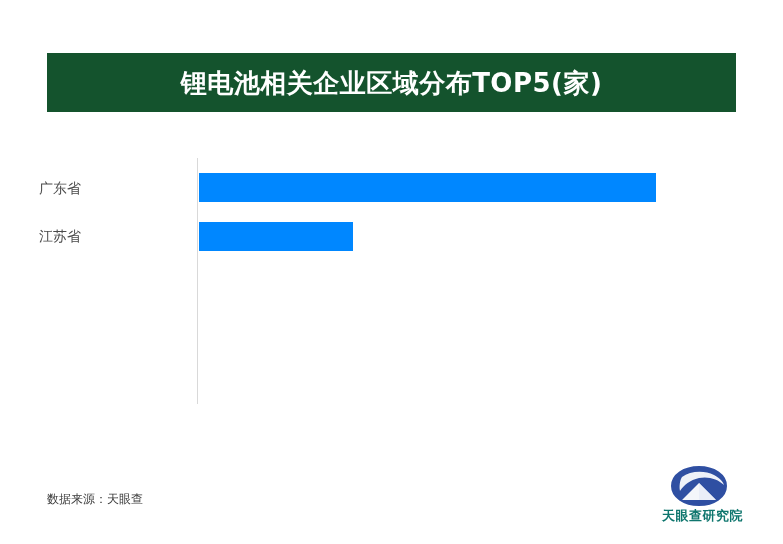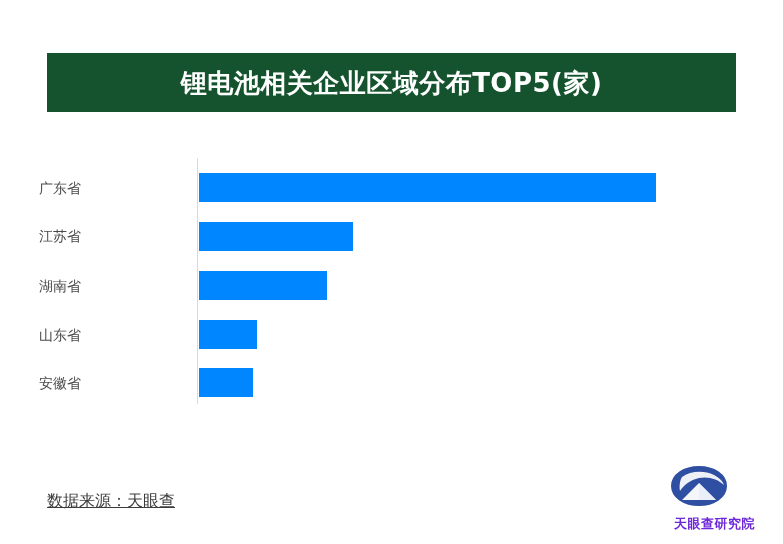--- a/index.html
+++ b/index.html
@@ -89,52 +89,50 @@
     top: 0;
     height: 29px;
     background: #0087ff;
   }
 
   
   #source-note {
     position: absolute;
     left: 47px;
     top: 491px;
-    font-size: 16px;
+    font-size: 12px;
     color: #3c3c3c;
     white-space: nowrap;
-    text-decoration: underline;
   }
 
   #logo-block {
     position: absolute;
     left: 662px;
     top: 466px;
     width: 100px;
     height: 62px;
   }
   #logo-mark {
     position: absolute;
     left: 8px;
     top: 0px;
     width: 58px;
     height: 40px;
   }
   #logo-wordmark {
     position: absolute;
-    left: 12px;
+    left: 0px;
     top: 41px;
     width: 100px;
     font-size: 13px;
     font-weight: bold;
-    color: #6d28d9;
+    color: #0f766e;
     letter-spacing: 0.5px;
     white-space: nowrap;
     text-align: left;
-    margin-top: 8px;
   }
 </style>
 </head>
 <body>
 
 <div id="canvas">
 
   <div id="title-banner" style="background: #14532d;">
     <div id="title-text">锂电池相关企业区域分布TOP5(家)</div>
   </div>
@@ -146,34 +144,22 @@
     <div class="bar-row" style="top:23px;">
       <div class="bar-label">广东省</div>
       <div class="bar-rect" style="width: 457px; background: rgb(0, 135, 255);"></div>
     </div>
 
     <div class="bar-row" style="top:72px;font-family:Liberation Serif, serif;">
       <div class="bar-label">江苏省</div>
       <div class="bar-rect" style="width: 154px; background: rgb(0, 135, 255);"></div>
     </div>
 
-    <div class="bar-row" style="top:121px;">
-      <div class="bar-label">湖南省</div>
-      <div class="bar-rect" style="width: 128px; background: rgb(0, 135, 255);"></div>
-    </div>
 
-    <div class="bar-row" style="top:170px;">
-      <div class="bar-label">山东省</div>
-      <div class="bar-rect" style="width: 58px; background: rgb(0, 135, 255);"></div>
-    </div>
 
-    <div class="bar-row" style="top:218px;">
-      <div class="bar-label">安徽省</div>
-      <div class="bar-rect" style="width: 54px; background: rgb(0, 135, 255);"></div>
-    </div>
 
   </div>
 
   <div id="source-note">数据来源：天眼查</div>
 
   <div id="logo-block">
     <svg id="logo-mark" viewBox="0 0 58 40">
       <path d="M29 1 C14 1 2 9 2 20 C2 31 14 39 29 39 C44 39 56 31 56 20 C56 9 44 1 29 1 Z" fill="#2f4fa2"></path>
       <path d="M12 11 C20 5 34 4 44 9 C50 12 53 16 54 19 C48 13 38 10 29 12 C20 14 14 19 10 25 C9 20 10 14 12 11 Z" fill="#ffffff" opacity="0.92"></path>
       <path d="M29 17 L46 34 L12 34 Z" fill="#ffffff" opacity="0.95"></path>

